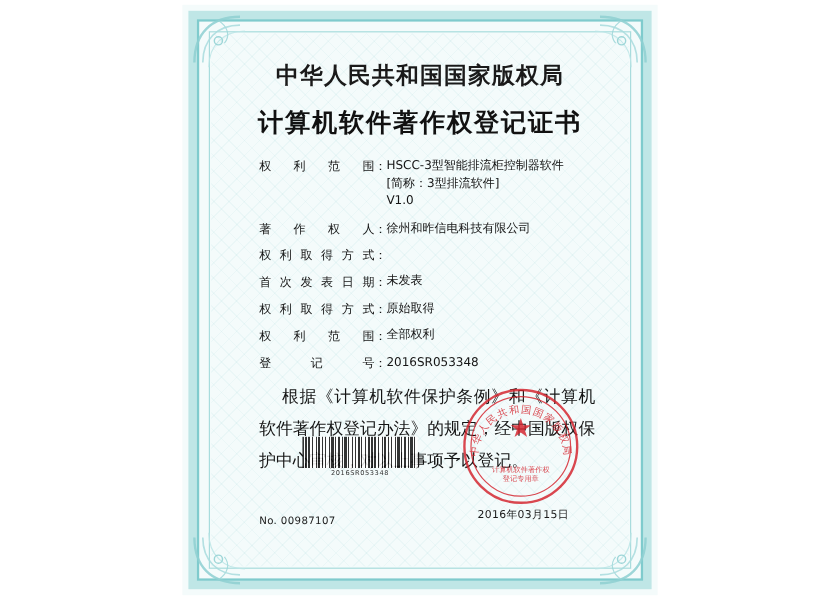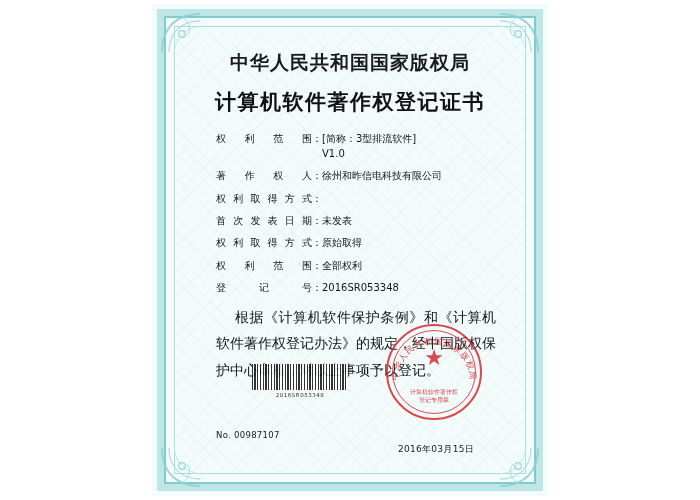--- a/index.html
+++ b/index.html
@@ -248,21 +248,21 @@
     position: absolute;
     left: 34px;
     bottom: 28px;
     font-size: 8.5px;
     color: #1a1a1a;
     letter-spacing: 0.3px;
   }
   .footer-right {
     position: absolute;
     right: 44px;
-    bottom: 12px;
+    bottom: 32px;
     font-size: 9px;
     color: #1a1a1a;
     letter-spacing: 0.3px;
   }
 </style>
 </head>
 <body>
 
 <div class="page">
   <div class="certificate">
@@ -314,20 +314,21 @@
       <div class="title-main">中华人民共和国国家版权局</div>
       <div class="title-sub">计算机软件著作权登记证书</div>
 
 
       <div class="fields">
 
         <div class="row">
           <div class="label">权利范围</div>
           <div class="colon">：</div>
           <div class="value">
+            <span>HSCC-3型智能排流柜控制器软件</span>
             <span class="line2">[简称：3型排流软件]</span>
             <span class="line3">V1.0</span>
           </div>
         </div>
 
         <div class="row">
           <div class="label">著作权人</div>
           <div class="colon">：</div>
           <div class="value">徐州和昨信电科技有限公司</div>
         </div>

